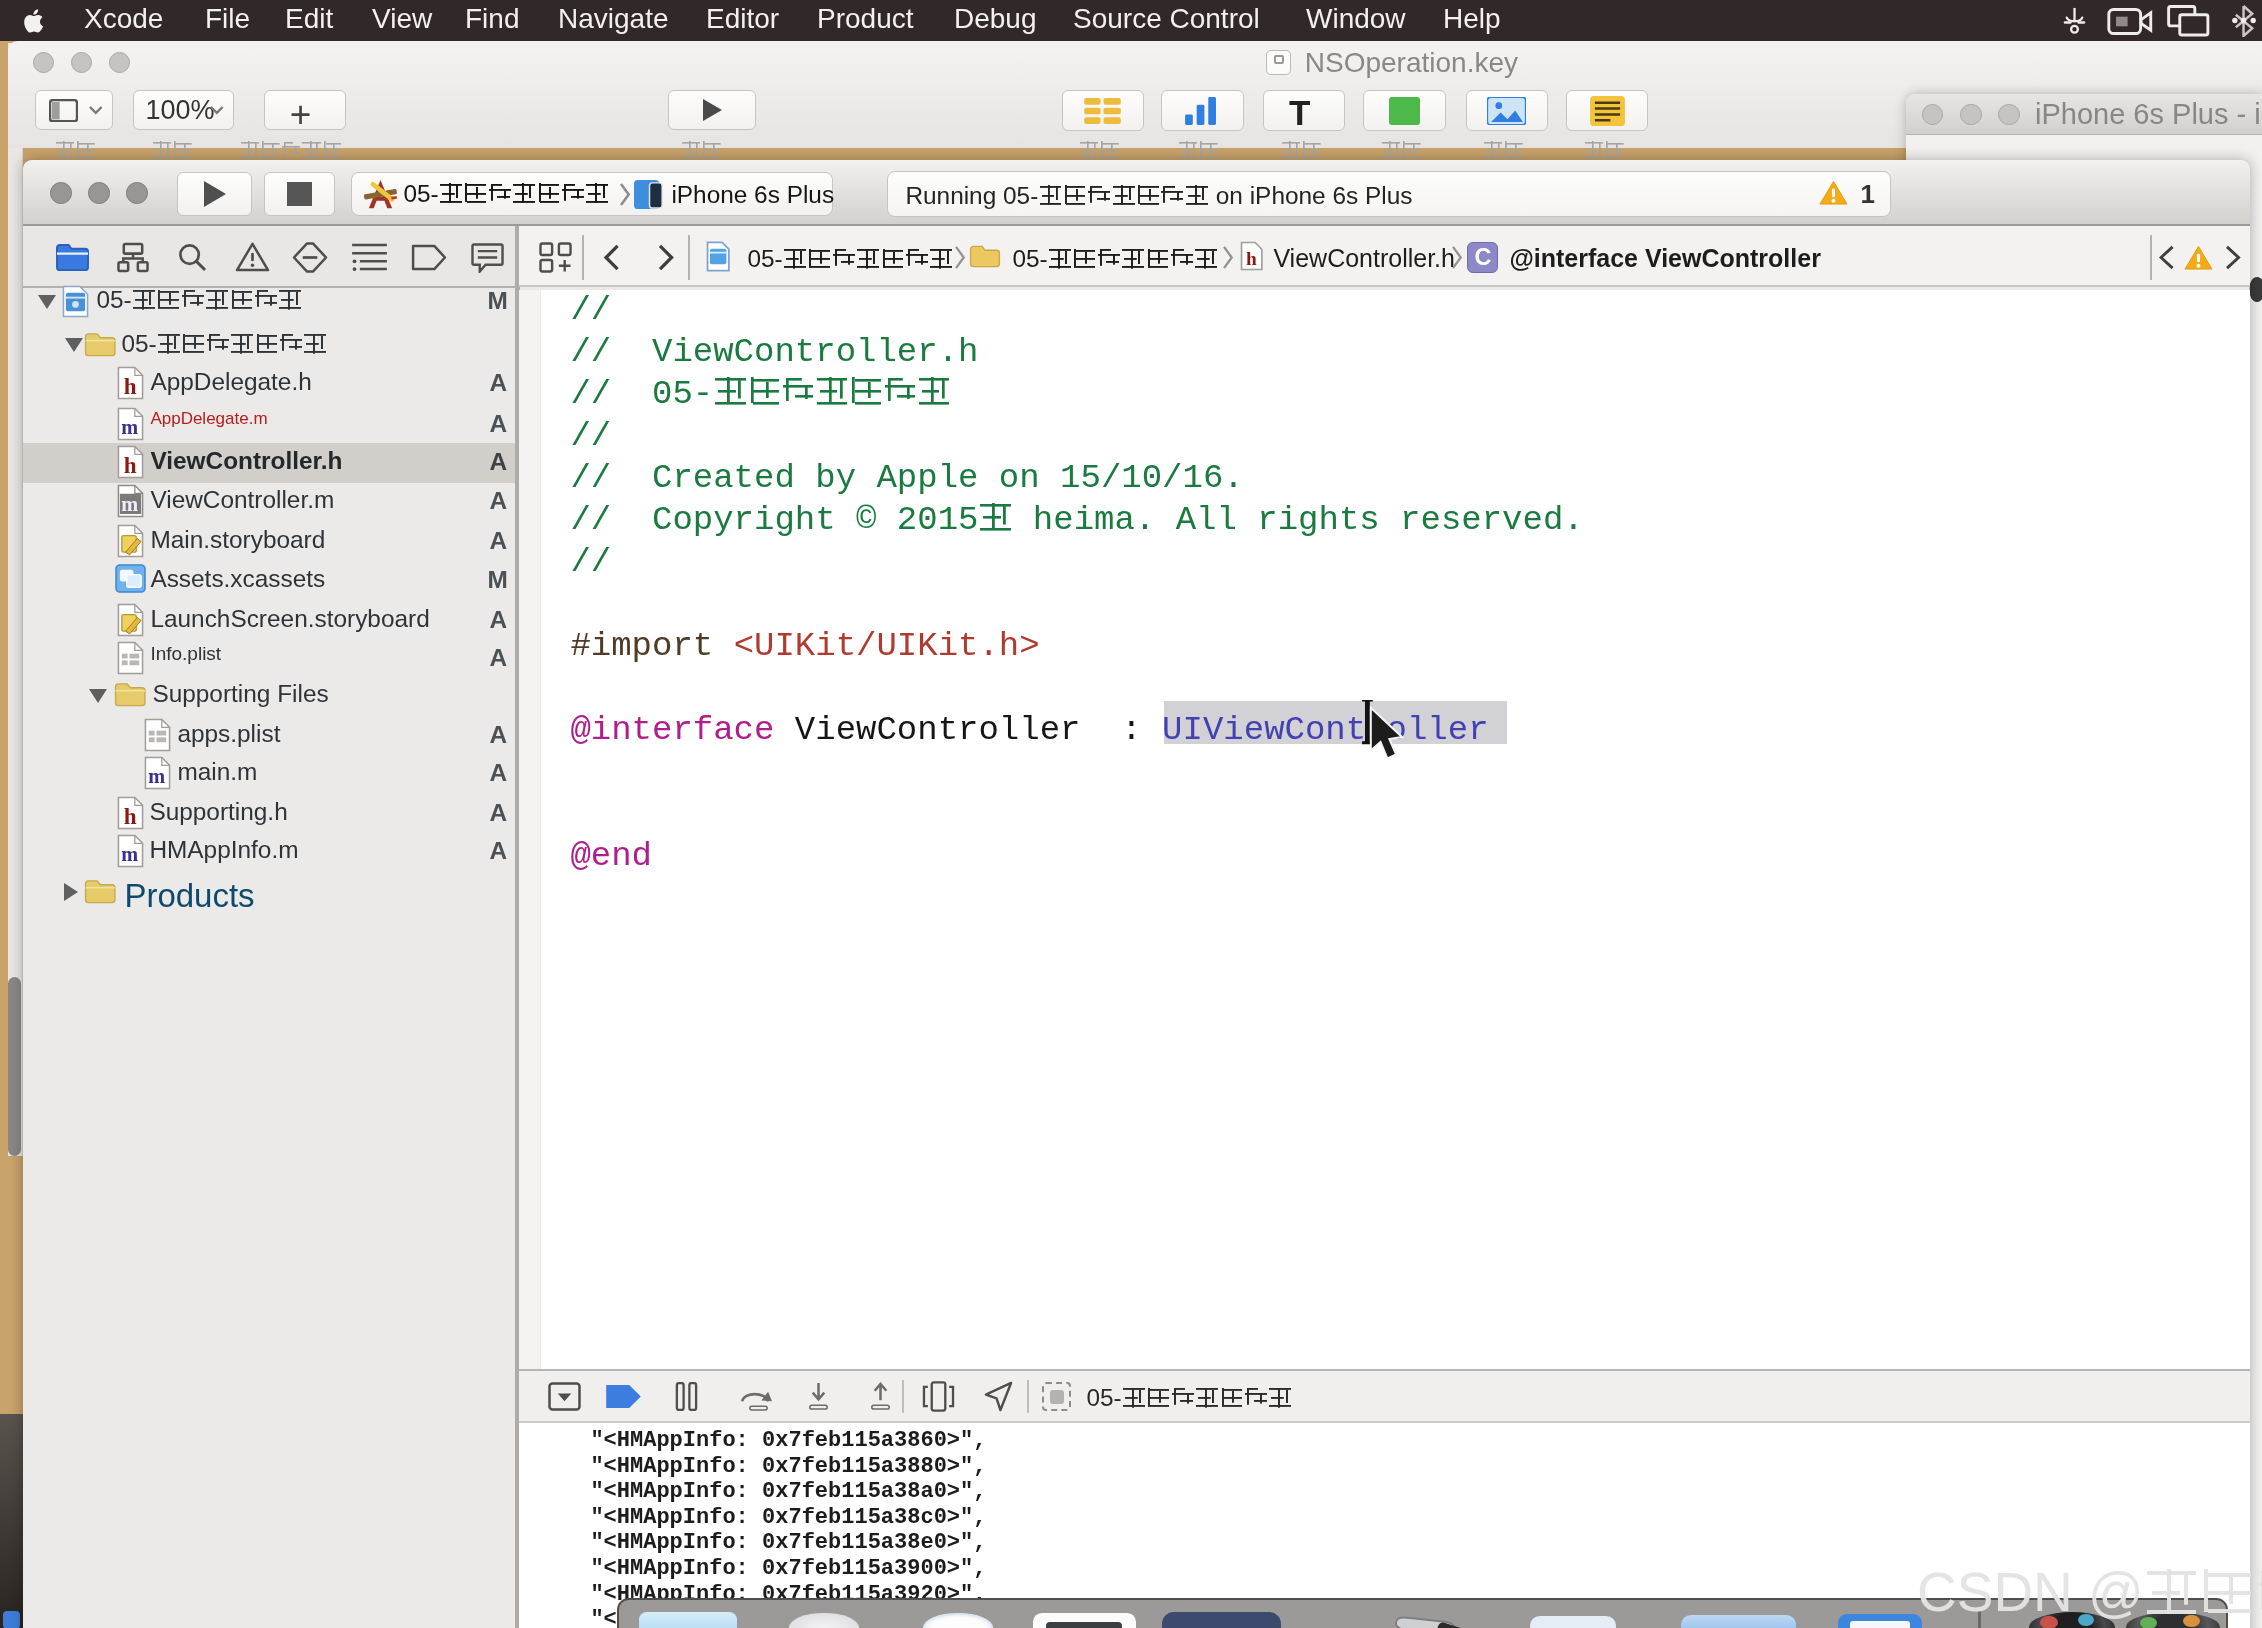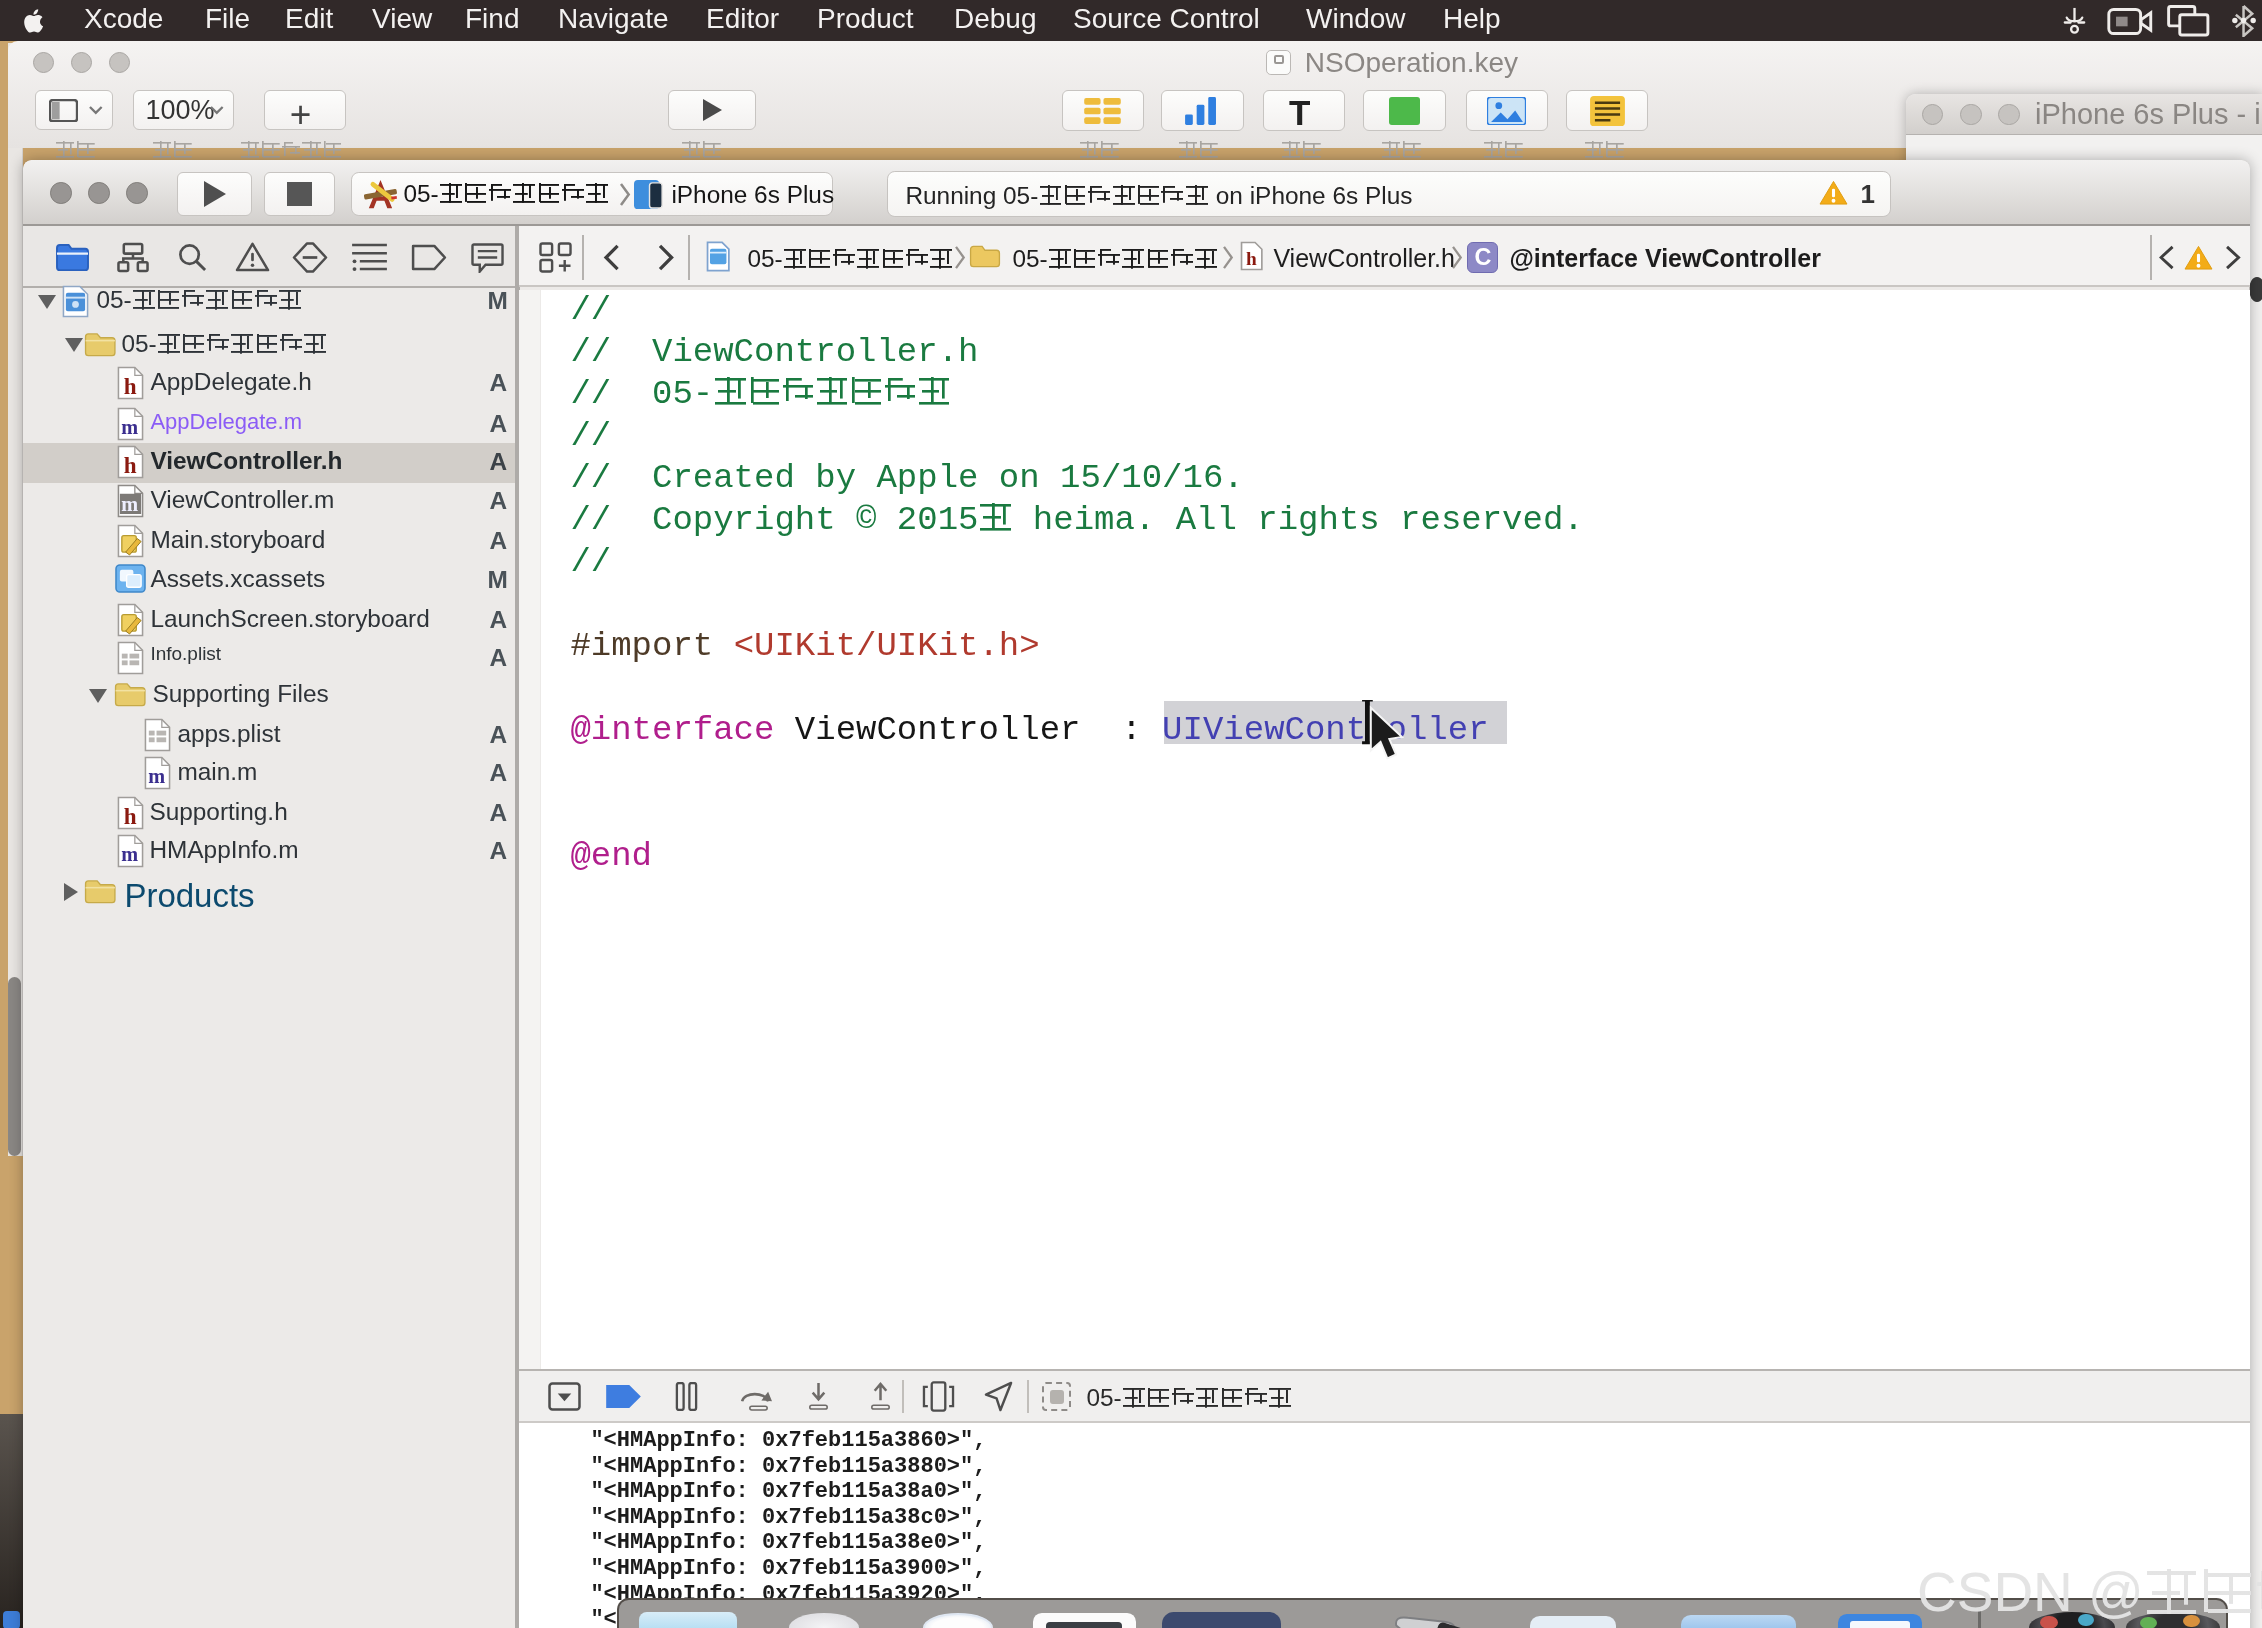--- a/index.html
+++ b/index.html
@@ -247,21 +247,21 @@
       <text x="7" y="29" font-size="24" font-weight="bold" fill="#8b1a10" font-family="Liberation Serif">h</text>
     </svg>
   <div class="a" style="left:127px;top:208px;font-size:24.4px;color:#2e3338">AppDelegate.h</div>
   <div class="a" style="left:466px;top:209px;font-size:24.4px;color:#4a5258;font-weight:bold">A</div>
 
   <svg class="a" style="left:94px;top:247px" width="27" height="34" viewBox="0 0 28 35">
       <path d="M1.5 1.5h17l8 8v24h-25z" fill="#fff" stroke="#a09d9a" stroke-width="1.6"></path>
       <path d="M18.5 1.5v8h8" fill="none" stroke="#a09d9a" stroke-width="1.3"></path>
       <text x="4.5" y="28" font-size="21" font-weight="bold" fill="#3b2f8f" font-family="Liberation Serif">m</text>
     </svg>
-  <div class="a" style="left:127px;top:249px;font-size:22px;color:#8b5cf6">AppDelegate.m</div>
+  <div class="a" style="left:127px;top:249px;font-size:17px;color:#b91c1c">AppDelegate.m</div>
   <div class="a" style="left:466px;top:250px;font-size:24.4px;color:#4a5258;font-weight:bold">A</div>
 
   <svg class="a" style="left:94px;top:285px" width="27" height="34" viewBox="0 0 28 35">
       <path d="M1.5 1.5h17l8 8v24h-25z" fill="#fff" stroke="#a09d9a" stroke-width="1.6"></path>
       <path d="M18.5 1.5v8h8" fill="none" stroke="#a09d9a" stroke-width="1.3"></path>
       <text x="7" y="29" font-size="24" font-weight="bold" fill="#8b1a10" font-family="Liberation Serif">h</text>
     </svg>
   <div class="a" style="left:127px;top:287px;font-size:24.4px;color:#23282c;font-weight:bold">ViewController.h</div>
   <div class="a" style="left:466px;top:288px;font-size:24.4px;color:#3c4248;font-weight:bold">A</div>
 

